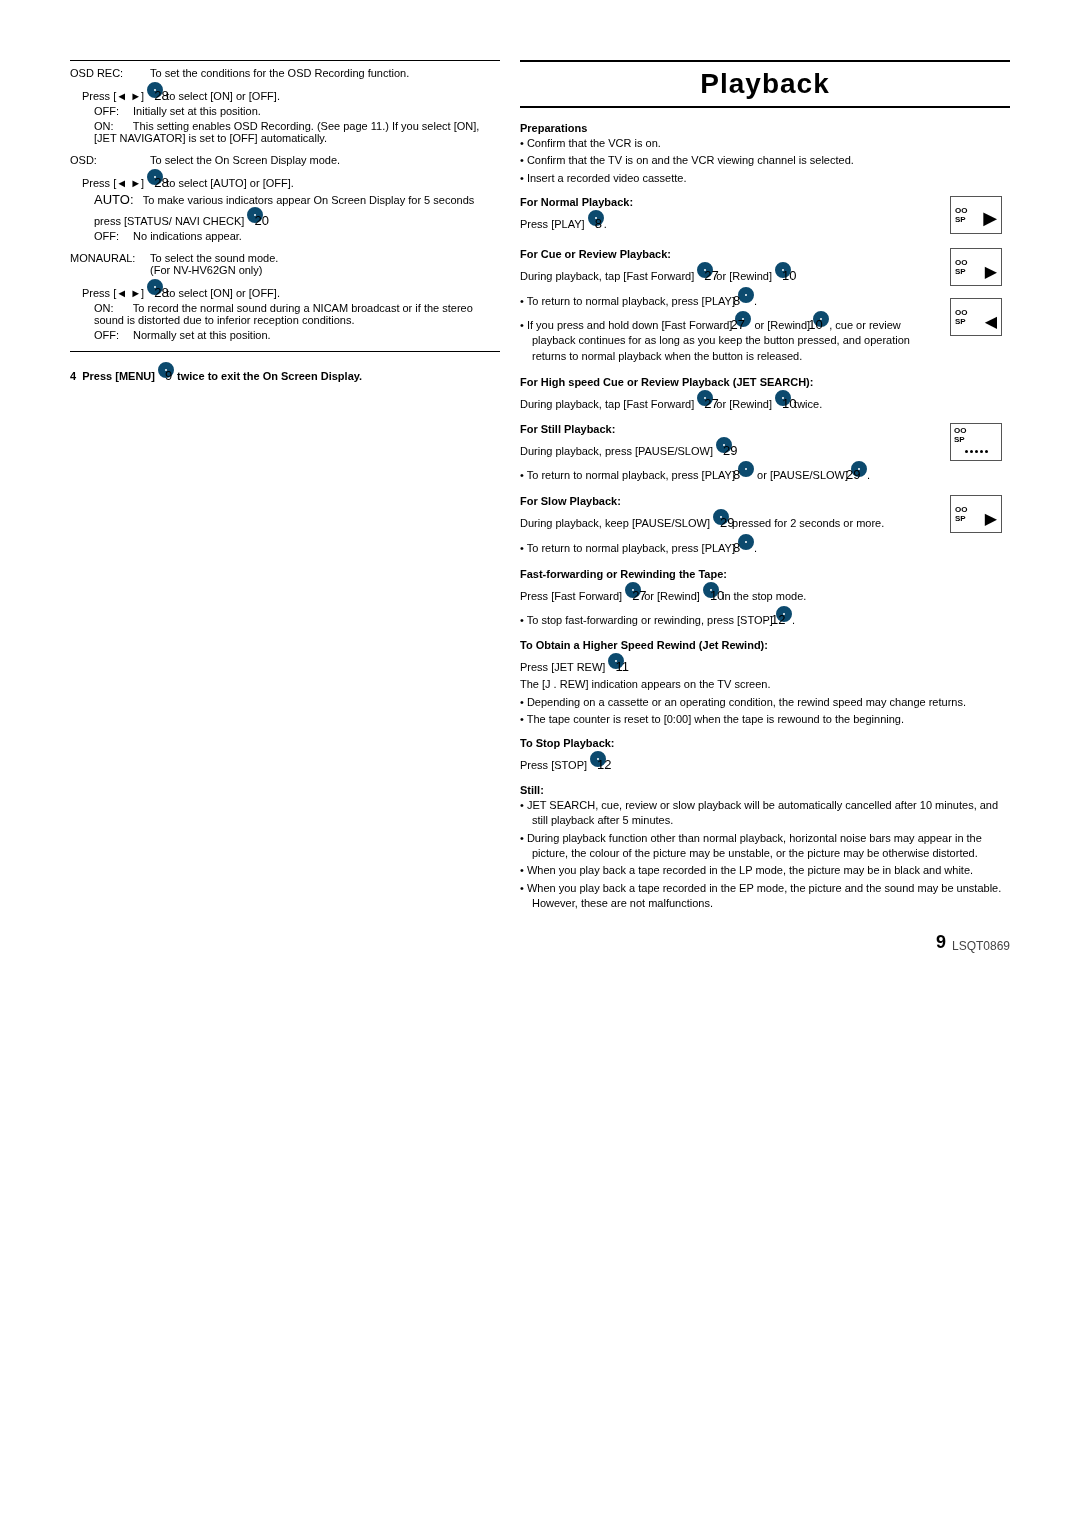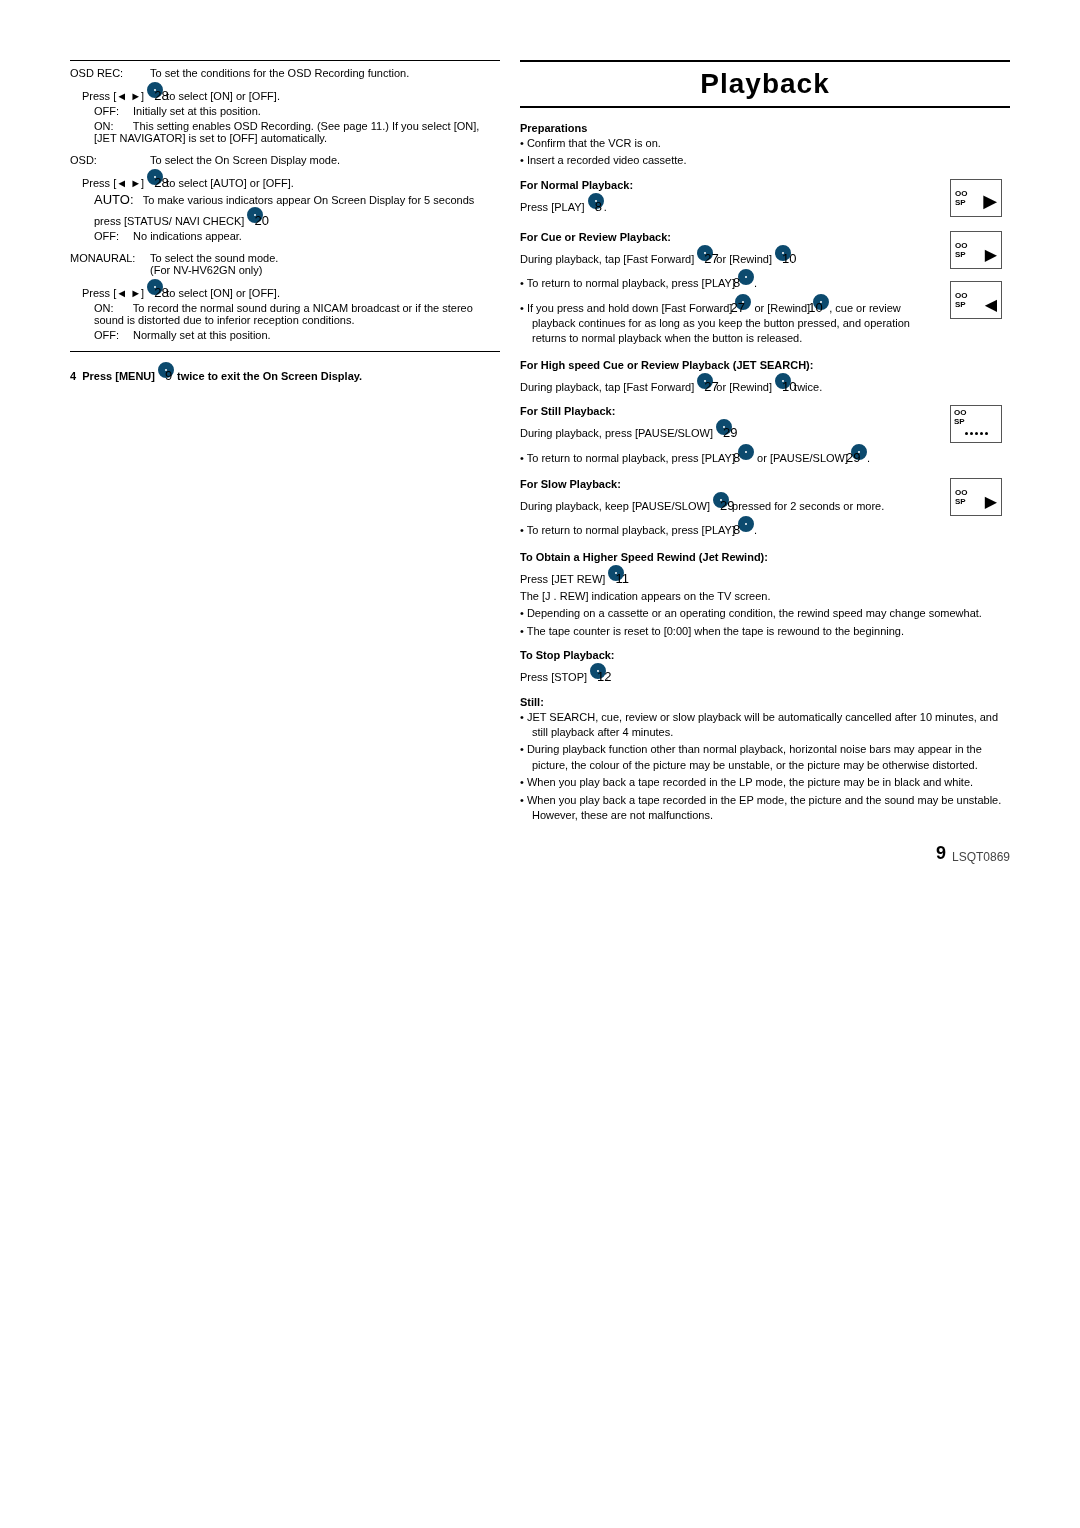--- a/index.html
+++ b/index.html
@@ -259,20 +259,21 @@
 
   <div class="right-column">
 
     <div class="page-title-section">
       <span class="page-title">Playback</span>
     </div>
 
     <div class="right-section">
       <div class="right-section-heading">Preparations</div>
       <div class="right-bullet">Confirm that the VCR is on.</div>
+      <div class="right-bullet">Confirm that the TV is on and the VCR viewing channel is selected.</div>
       <div class="right-bullet">Insert a recorded video cassette.</div>
     </div>
 
     <div class="right-section">
       <div class="icon-row">
         <div class="text-col">
           <div class="right-section-heading">For Normal Playback:</div>
           <div class="right-text">Press [PLAY] <span class="num-badge">8</span>.</div>
         </div>
         <div class="icon-col">
@@ -342,37 +343,42 @@
         </div>
         <div class="icon-col">
           <div class="vcr-display">
             <span class="vcr-sp">OO<br>SP</span>
             <span style="font-size:16px;position:absolute;right:4px;bottom:4px;">▶</span>
           </div>
         </div>
       </div>
     </div>
 
+    <div class="right-section">
+      <div class="right-section-heading">Fast-forwarding or Rewinding the Tape:</div>
+      <div class="right-text">Press [Fast Forward] <span class="num-badge">27</span> or [Rewind] <span class="num-badge">10</span> in the stop mode.</div>
+      <div class="right-bullet">To stop fast-forwarding or rewinding, press [STOP] <span class="num-badge">12</span>.</div>
+    </div>
 
     <div class="right-section">
       <div class="right-section-heading">To Obtain a Higher Speed Rewind (Jet Rewind):</div>
       <div class="right-text">Press [JET REW] <span class="num-badge">11</span>.</div>
       <div class="right-text">The [J . REW] indication appears on the TV screen.</div>
-      <div class="right-bullet">Depending on a cassette or an operating condition, the rewind speed may change somewhat.</div>
+      <div class="right-bullet">Depending on a cassette or an operating condition, the rewind speed may change returns.</div>
       <div class="right-bullet">The tape counter is reset to [0:00] when the tape is rewound to the beginning.</div>
     </div>
 
     <div class="right-section">
       <div class="right-section-heading">To Stop Playback:</div>
       <div class="right-text">Press [STOP] <span class="num-badge">12</span>.</div>
     </div>
 
     <div class="right-section">
       <div class="right-section-heading">Still:</div>
-      <div class="right-bullet">JET SEARCH, cue, review or slow playback will be automatically cancelled after 10 minutes, and still playback after 4 minutes.</div>
+      <div class="right-bullet">JET SEARCH, cue, review or slow playback will be automatically cancelled after 10 minutes, and still playback after 5 minutes.</div>
       <div class="right-bullet">During playback function other than normal playback, horizontal noise bars may appear in the picture, the colour of the picture may be unstable, or the picture may be otherwise distorted.</div>
       <div class="right-bullet">When you play back a tape recorded in the LP mode, the picture may be in black and white.</div>
       <div class="right-bullet">When you play back a tape recorded in the EP mode, the picture and the sound may be unstable. However, these are not malfunctions.</div>
     </div>
 
     <div class="page-footer">
       <span class="page-num">9</span>
       <span class="lsq-code">LSQT0869</span>
     </div>
   </div>

